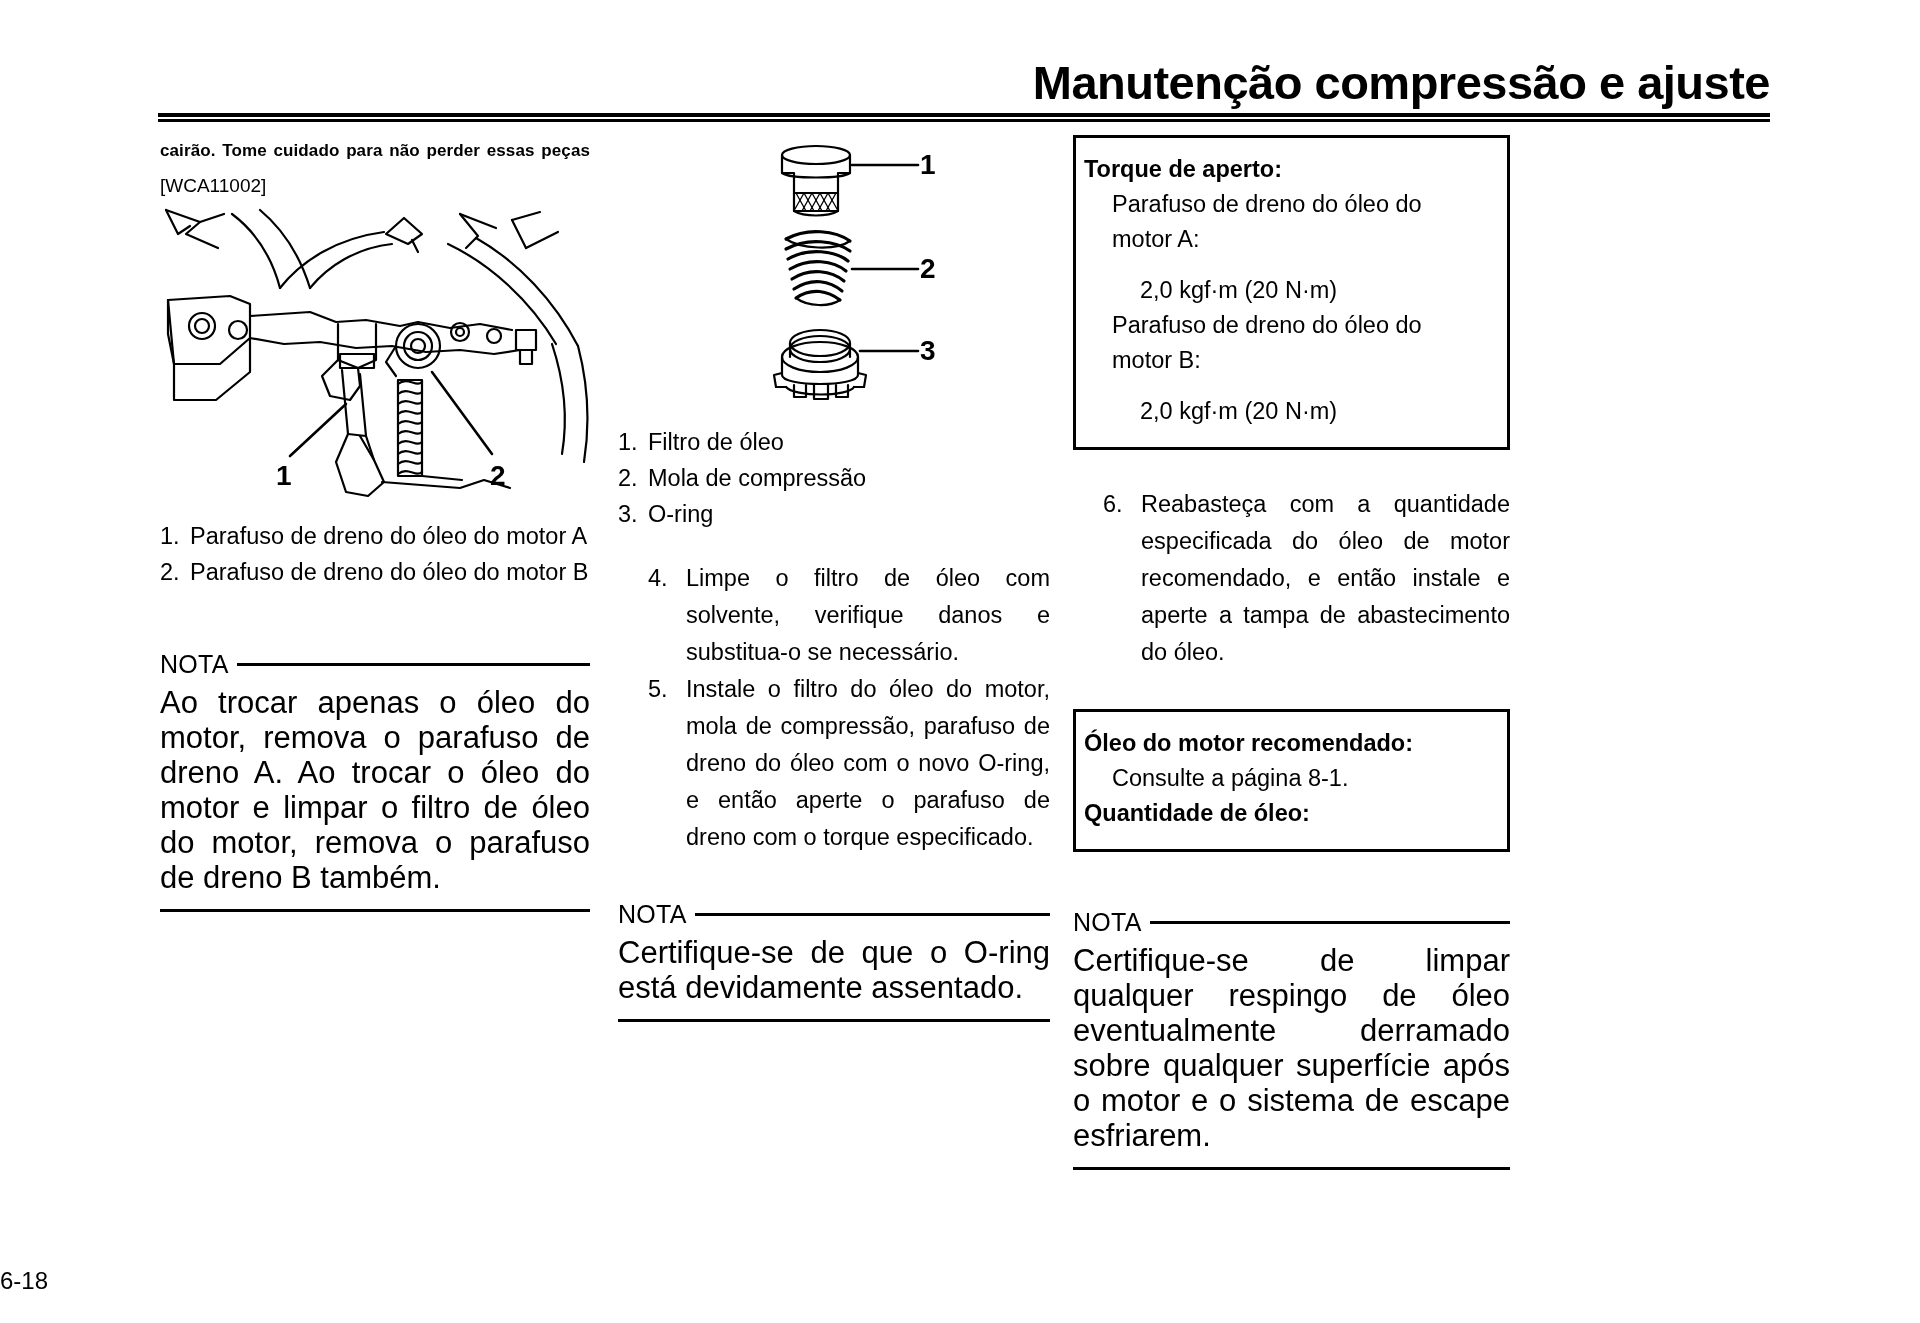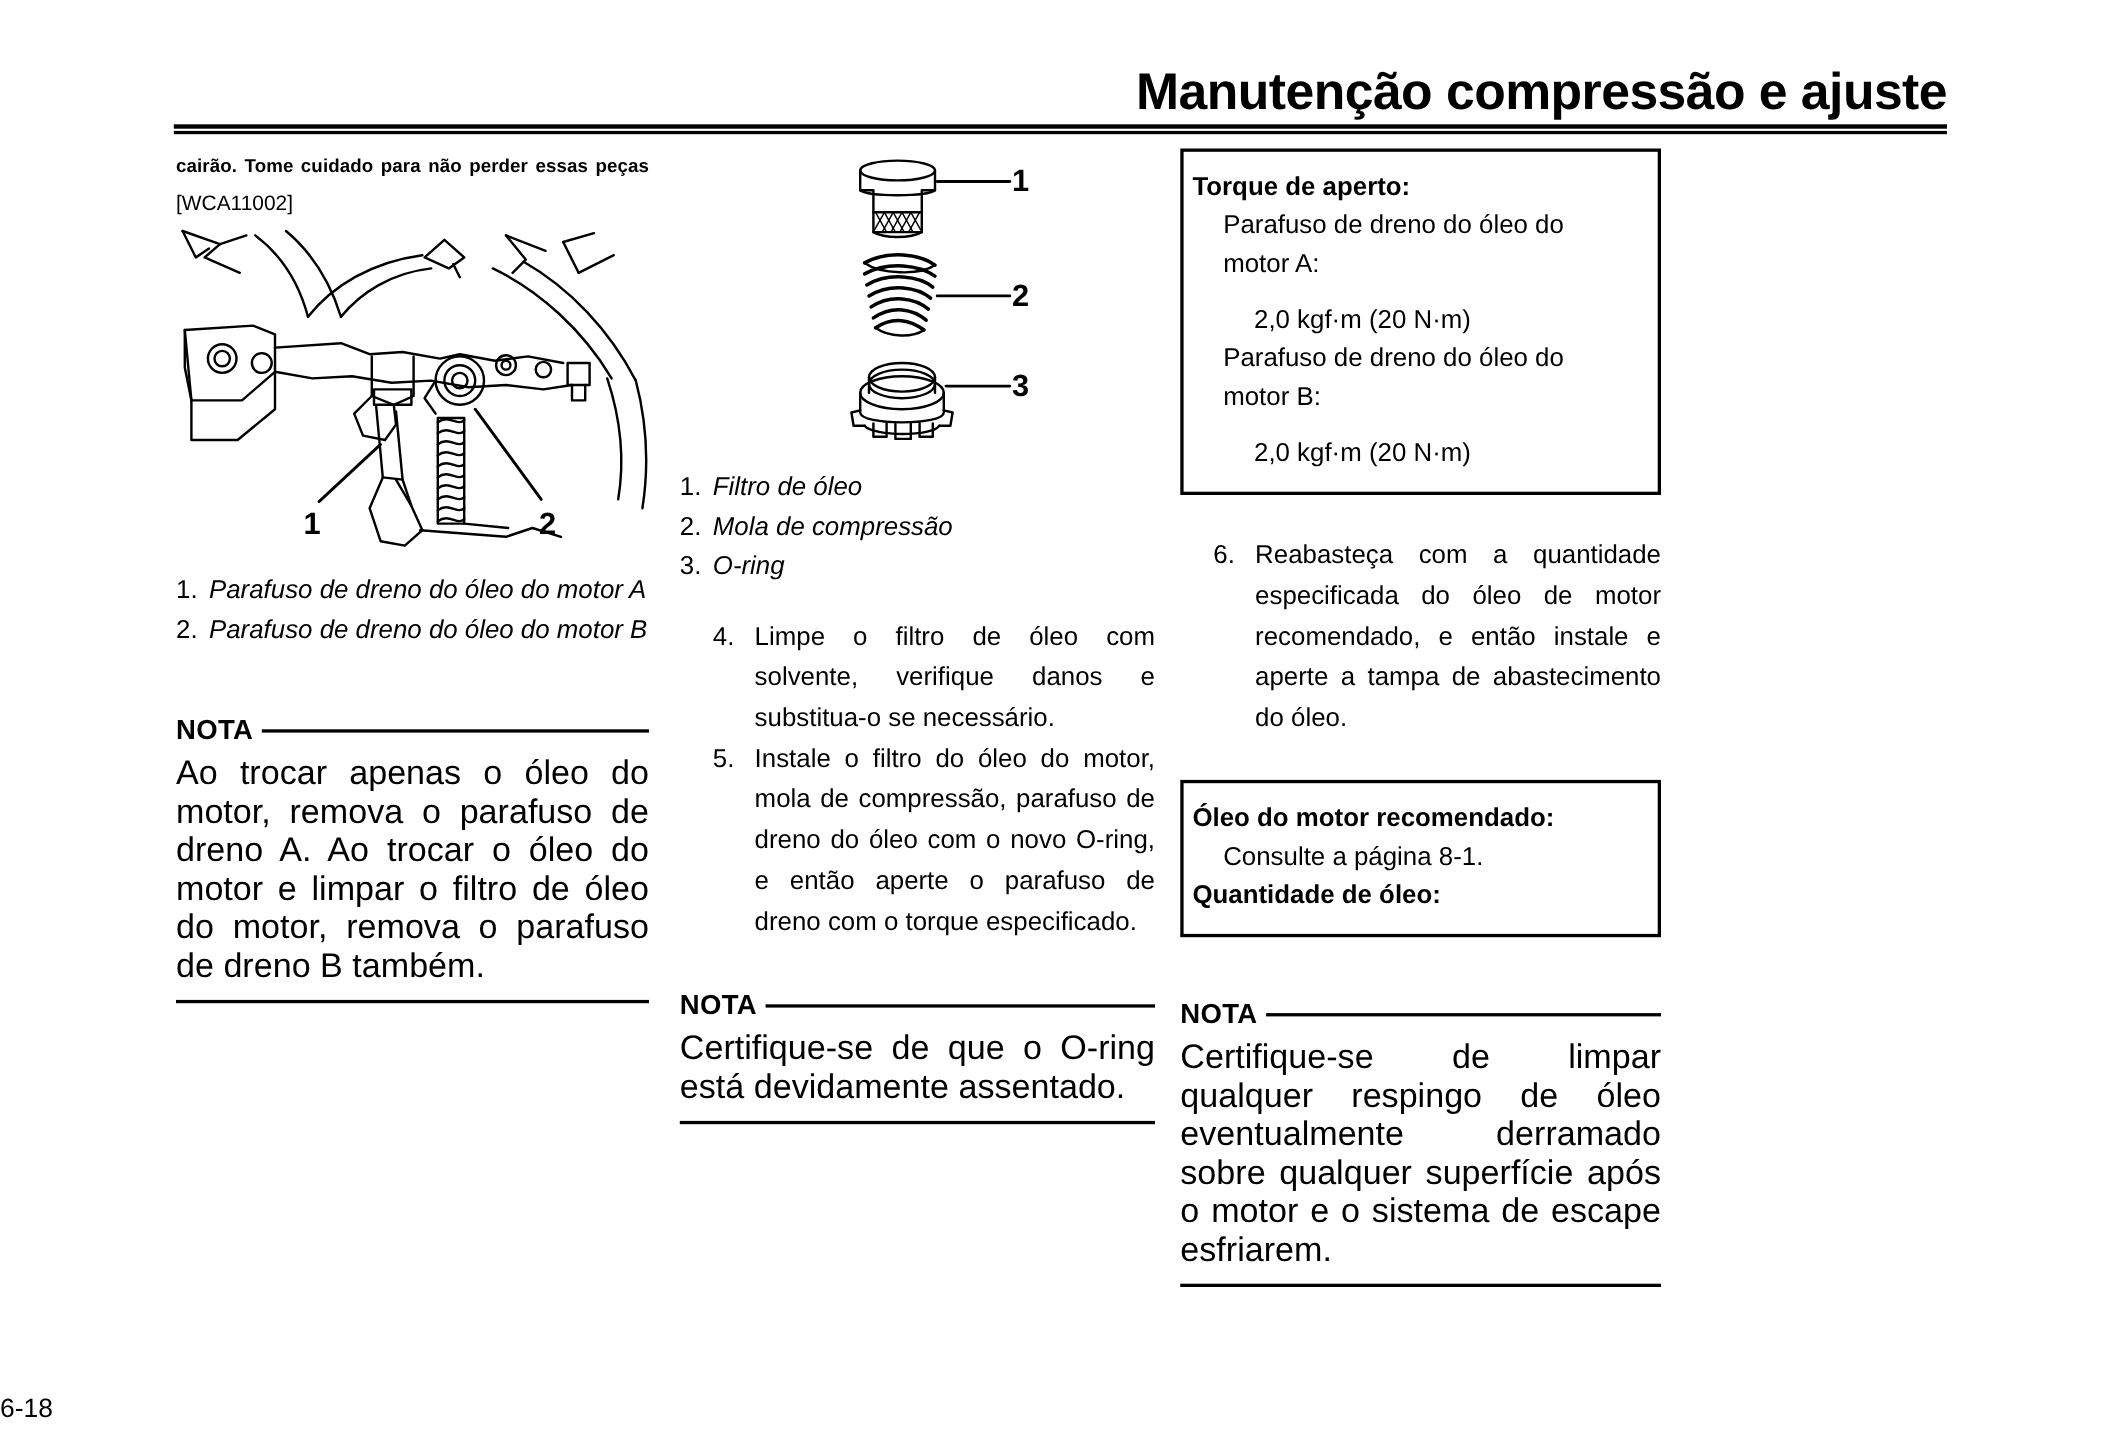--- a/index.html
+++ b/index.html
@@ -51,21 +51,21 @@
   }
 
   
   .legend-list { margin:0; padding:0; list-style:none; }
   .legend-list li {
     font-size:23.5px;
     line-height:36px;
     display:flex;
   }
   .legend-list li .num { width:30px; flex:0 0 30px; }
-  .legend-list li .txt { flex:1 1 auto;font-style:italic; }
+  .legend-list li .txt { flex:1 1 auto; }
 
   
   .steps { margin:0; padding:0; list-style:none; }
   .steps li {
     font-size:23.5px;
     line-height:37px;
     display:flex;
     margin-bottom:0px;
   }
   .steps li .snum {
@@ -81,21 +81,21 @@
 
   
   .nota { margin-top:4px; }
   .nota-head {
     display:flex;
     align-items:center;
     gap:0px;
   }
   .nota-head .label {
     font-size:25px;
-    font-weight:bold;
+    font-weight:normal;
     letter-spacing:0.3px;
     white-space:nowrap;
     padding-right:8px;
   }
   .nota-head .line {
     flex:1 1 auto;
     height:3px;
     background:#000;
   }
   .nota-body {

